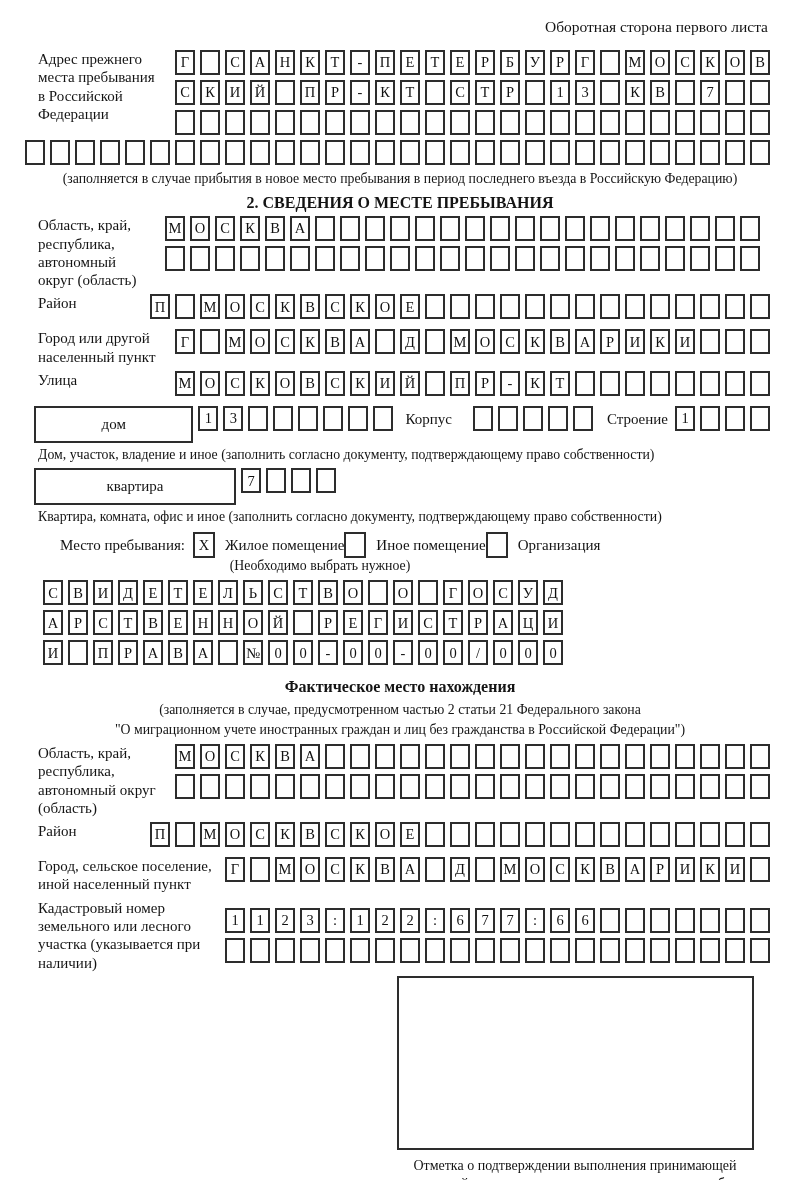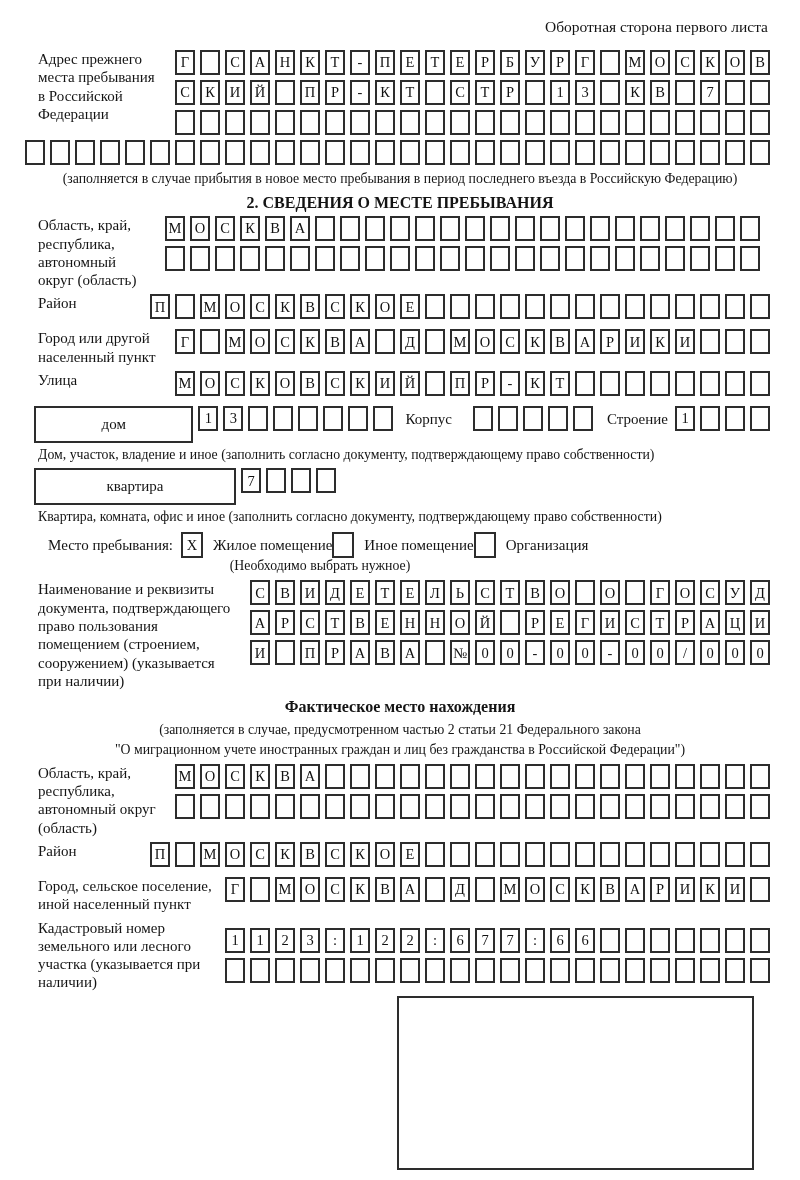--- a/index.html
+++ b/index.html
@@ -49,21 +49,21 @@
   }
   .wb-dom { width: 168px; }
   .wb-kv  { width: 202px; }
   .inline-label { font-size: 15px; line-height: 27px; display: inline-block; }
   .il-korpus { margin-left: 12px; margin-right: 16px; }
   .il-stroenie { margin-left: 14px; margin-right: 2px; }
   .note-left { text-align: left; padding-left: 38px; margin-top: 3px; }
 
   
   .stay-row {
-    display: flex; align-items: center; padding-left: 48px;
+    display: flex; align-items: center; padding-left: 60px;
     margin-top: 7px; font-size: 15px;
   }
   .stay-row .cell { margin-left: 0; width: 22px; height: 26px; }
   .stay-label { margin-right: 8px; }
   .opt-label { margin-left: 10px; }
   .gap1 { margin-left: 28px; }
   .gap2 { margin-left: 34px; }
   .stay-note { width: 640px; text-align: center; font-size: 13.8px; }
 
   
@@ -146,21 +146,20 @@
     <span class="cell">X</span>
     <span class="opt-label">Жилое помещение</span>
     <span class="cell gap1"></span>
     <span class="opt-label">Иное помещение</span>
     <span class="cell gap2"></span>
     <span class="opt-label">Организация</span>
   </div>
   <div class="stay-note">(Необходимо выбрать нужное)</div>
 
   <div class="frow" style="margin-top:6px;">
-    <div class="flabel" style="max-width:215px;">Наименование и реквизиты документа, подтверждающего право пользования помещением (строением, сооружением) (указывается при наличии)</div>
     <div class="cellcol">
       <div class="cellrow"><span class="cell">С</span><span class="cell">В</span><span class="cell">И</span><span class="cell">Д</span><span class="cell">Е</span><span class="cell">Т</span><span class="cell">Е</span><span class="cell">Л</span><span class="cell">Ь</span><span class="cell">С</span><span class="cell">Т</span><span class="cell">В</span><span class="cell">О</span><span class="cell"></span><span class="cell">О</span><span class="cell"></span><span class="cell">Г</span><span class="cell">О</span><span class="cell">С</span><span class="cell">У</span><span class="cell">Д</span></div>
       <div class="cellrow"><span class="cell">А</span><span class="cell">Р</span><span class="cell">С</span><span class="cell">Т</span><span class="cell">В</span><span class="cell">Е</span><span class="cell">Н</span><span class="cell">Н</span><span class="cell">О</span><span class="cell">Й</span><span class="cell"></span><span class="cell">Р</span><span class="cell">Е</span><span class="cell">Г</span><span class="cell">И</span><span class="cell">С</span><span class="cell">Т</span><span class="cell">Р</span><span class="cell">А</span><span class="cell">Ц</span><span class="cell">И</span></div>
       <div class="cellrow"><span class="cell">И</span><span class="cell"></span><span class="cell">П</span><span class="cell">Р</span><span class="cell">А</span><span class="cell">В</span><span class="cell">А</span><span class="cell"></span><span class="cell">№</span><span class="cell">0</span><span class="cell">0</span><span class="cell">-</span><span class="cell">0</span><span class="cell">0</span><span class="cell">-</span><span class="cell">0</span><span class="cell">0</span><span class="cell">/</span><span class="cell">0</span><span class="cell">0</span><span class="cell">0</span></div>
     </div>
   </div>
 
   <div class="h-bold" style="margin-top:8px;">Фактическое место нахождения</div>
   <div class="note" style="margin-top:5px;">(заполняется в случае, предусмотренном частью 2 статьи 21 Федерального закона</div>
   <div class="note">"О миграционном учете иностранных граждан и лиц без гражданства в Российской Федерации")</div>

